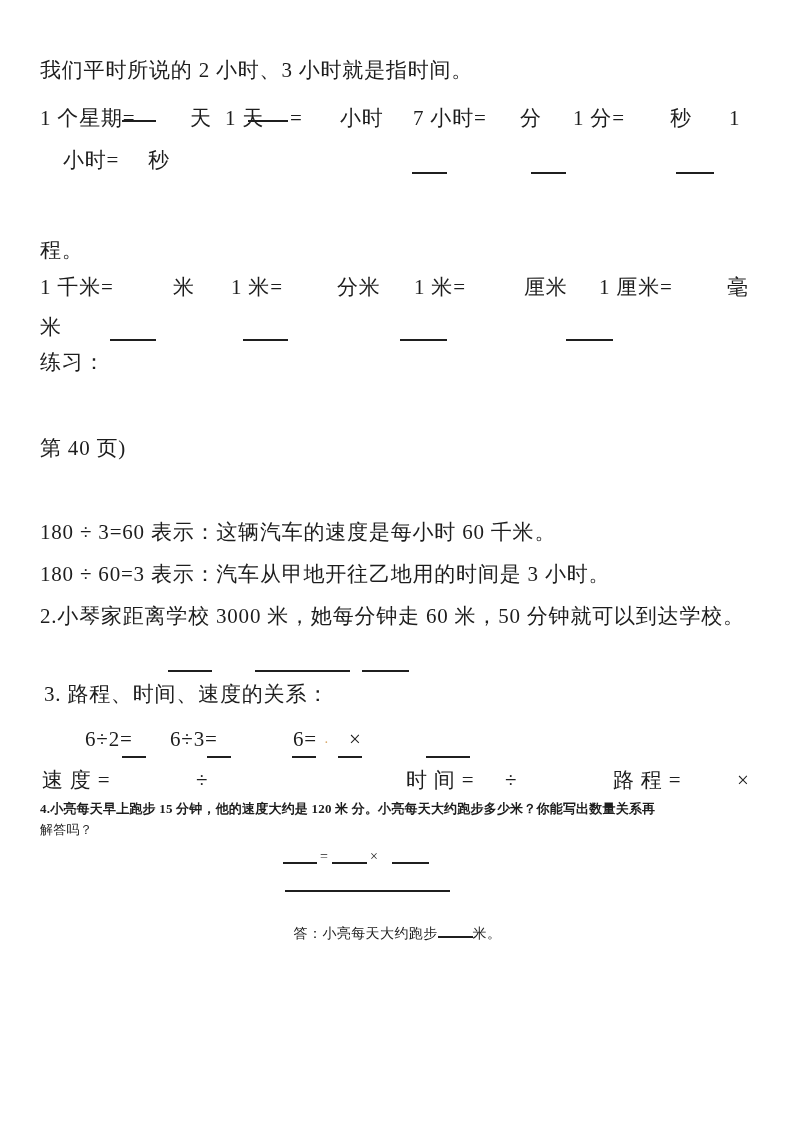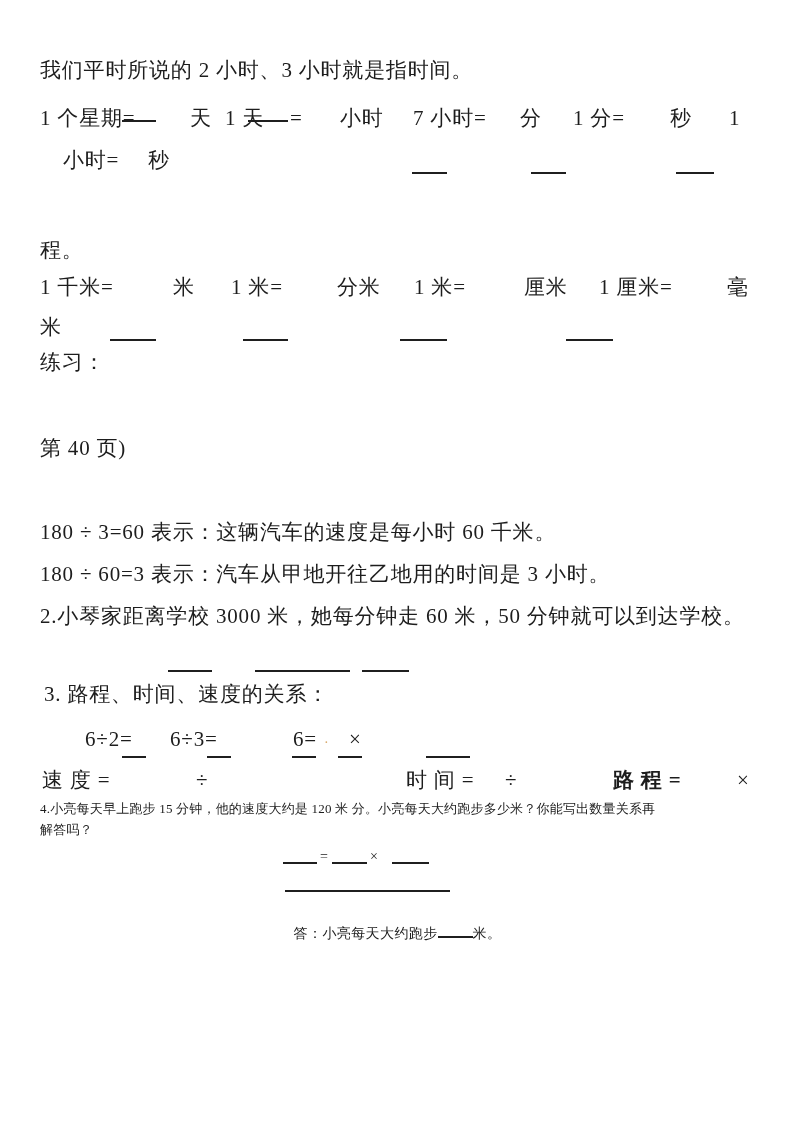--- a/index.html
+++ b/index.html
@@ -104,24 +104,24 @@
   <div class="blank" style="left:122px;top:756px;width:24px;"></div>
   <div class="blank" style="left:207px;top:756px;width:24px;"></div>
   <div class="blank" style="left:292px;top:756px;width:24px;"></div>
   <div class="blank" style="left:338px;top:756px;width:24px;"></div>
   <div class="blank" style="left:426px;top:756px;width:44px;"></div>
 
   <div class="t" style="left:42px;top:770px;">速 度 =</div>
   <div class="t" style="left:196px;top:770px;">÷</div>
   <div class="t" style="left:367px;top:770px;margin-left:39px;">时 间 =</div>
   <div class="t" style="left:505px;top:770px;">÷</div>
-  <div class="t" style="left:613px;top:770px;font-weight:bold;">路 程 =</div>
+  <div class="t" style="left:613px;top:770px;">路 程 =</div>
   <div class="t" style="left:737px;top:770px;">×</div>
 
-  <div class="t small" style="left:40px;top:800px;">4.小亮每天早上跑步 15 分钟，他的速度大约是 120 米 分。小亮每天大约跑步多少米？你能写出数量关系再</div>
+  <div class="t small" style="left:40px;top:800px;font-weight:bold;">4.小亮每天早上跑步 15 分钟，他的速度大约是 120 米 分。小亮每天大约跑步多少米？你能写出数量关系再</div>
   <div class="t small" style="left:40px;top:821px;">解答吗？</div>
 
   <div class="blank" style="left:283px;top:862px;width:34px;"></div>
   <div class="t mid" style="left:320px;top:846px;">=</div>
   <div class="blank" style="left:332px;top:862px;width:35px;"></div>
   <div class="t mid" style="left:370px;top:846px;">×</div>
   <div class="blank" style="left:392px;top:862px;width:37px;"></div>
 
   <div class="blank" style="left:285px;top:890px;width:165px;"></div>
 

